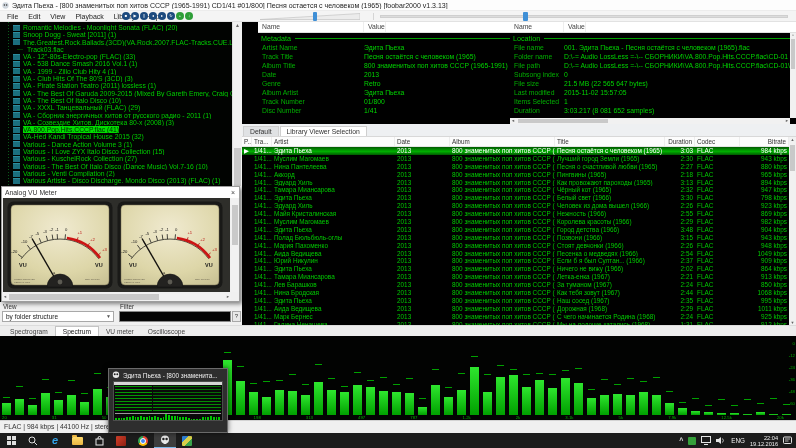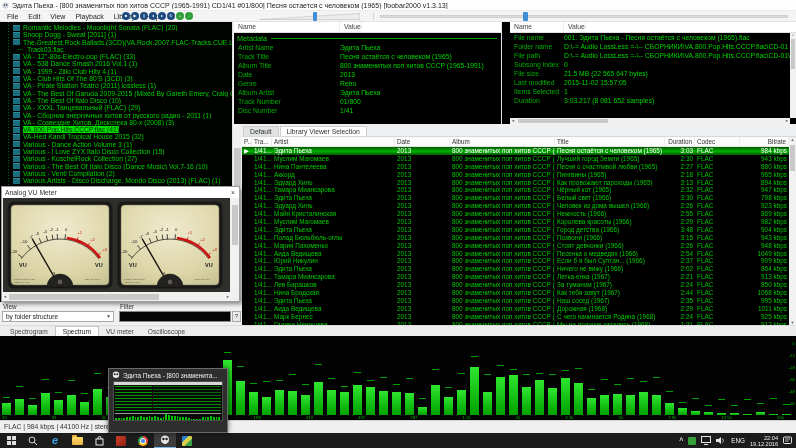--- a/index.html
+++ b/index.html
@@ -39,21 +39,21 @@
   .tree-item.selected .lbl{background:#00dd00;color:#002b00;}
 
   .tree-scroll{position:absolute;left:232px;top:22px;width:10px;height:280px;background:#f1f1f1;
     border-left:1px solid #e0e0e0;box-sizing:border-box;font-size:5px;color:#666;text-align:center;}
   .tree-scroll .thumb{position:absolute;left:1px;top:45%;width:7px;height:38px;background:#c9c9c9;}
   .tree-scroll .arr-up{position:absolute;top:0;left:0;right:0;}
   .tree-scroll .arr-dn{position:absolute;bottom:0;left:0;right:0;}
 
   
   .panel{position:absolute;top:22px;height:102px;background:#000;overflow:hidden;}
-  .panel.meta{left:234px;width:268px;border-right:1px solid #e4e4e4;box-sizing:border-box;}
+  .panel.meta{left:258px;width:268px;border-right:1px solid #e4e4e4;box-sizing:border-box;}
   .panel.loc{left:510px;width:286px;}
   .panel-head{height:11px;background:#fff;border-bottom:1px solid #e0e0e0;display:flex;
     font-size:6.8px;color:#444;line-height:10px;box-sizing:border-box;}
   .panel-head .nh{padding-left:4px;border-right:1px solid #eee;box-sizing:border-box;}
   .meta .nh.c1{width:106px;} .loc .nh.c1{width:54px;}
   .info-row{display:flex;height:9px;line-height:9px;font-size:6.8px;white-space:nowrap;}
   .info-row .n{flex:0 0 auto;padding-left:4px;color:#00ae00;overflow:hidden;}
   .meta-body .n{width:102px;} .loc-body .n{width:50px;}
   .info-row .v{flex:1;color:#00d400;overflow:hidden;}
   .sec-row{display:flex;align-items:center;height:10px;font-size:7.2px;color:#00cc00;padding-left:3px;}
@@ -357,20 +357,21 @@
         </div>
       </div>
   </div>
 
   <div class="panel loc">
     <div class="panel-head">
       <div class="nh c1">Name</div>
       <div class="nh">Value</div>
     </div>
     <div class="loc-body" id="loc-body">
+        <div class="sec-row">Location</div>
         <div class="info-row">
           <span class="n">File name</span>
           <span class="v">001. Эдита Пьеха - Песня остаётся  с человеком (1965).flac</span>
         </div>
         <div class="info-row">
           <span class="n">Folder name</span>
           <span class="v">D:\-= Audio LossLess =-\-- СБОРНИКИ\VA.800.Pop.Hits.CCCP.flac\CD-01</span>
         </div>
         <div class="info-row">
           <span class="n">File path</span>

